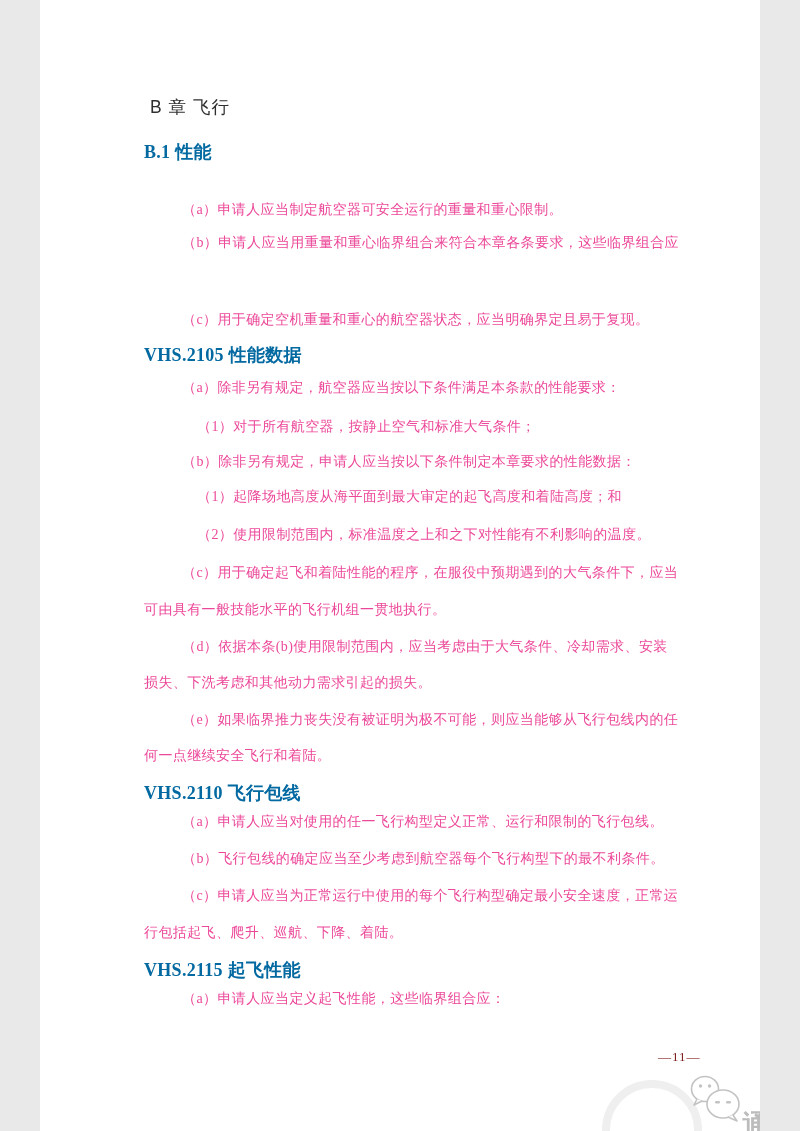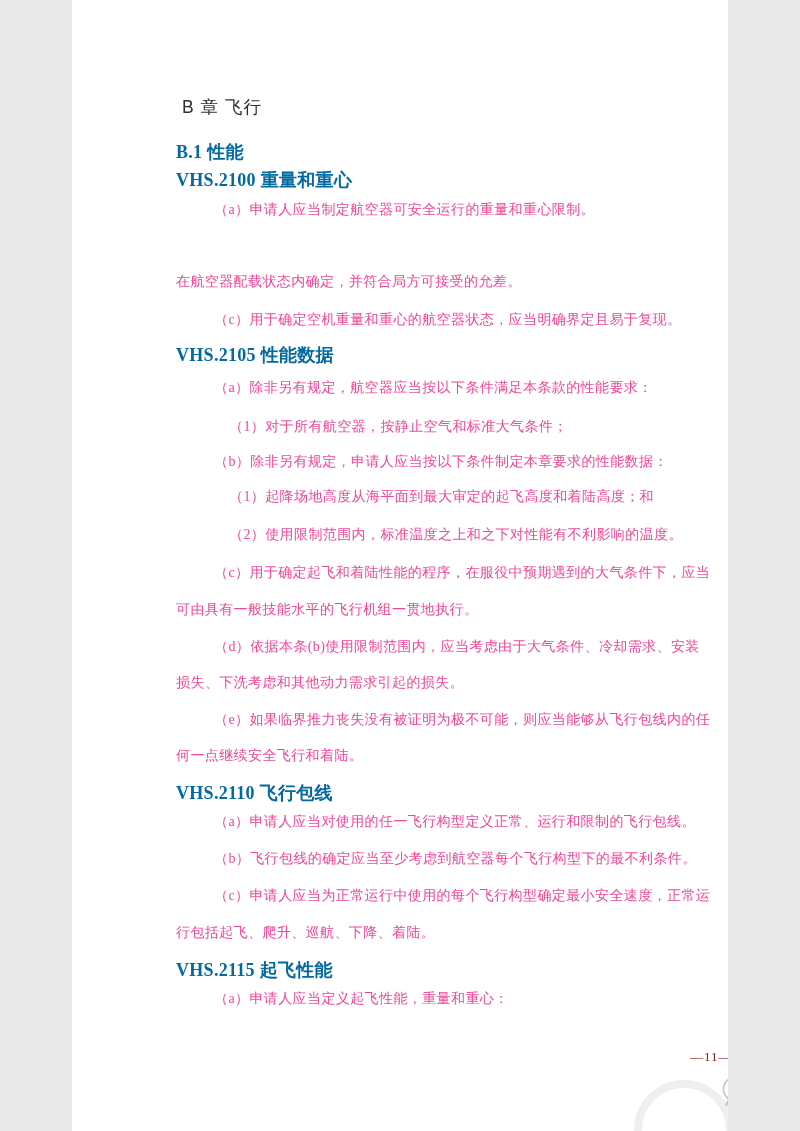--- a/index.html
+++ b/index.html
@@ -1,18 +1,18 @@
 <!DOCTYPE html>
 <html><head>
 <meta charset="utf-8">
 <style>
   html,body{margin:0;padding:0;background:#e9e9e9;}
   .page{
     position:relative;
-    width:656px;height:1131px;
+    width:720px;height:1131px;
     margin:0 auto;
     background:#ffffff;
     overflow:hidden;
     font-family:"Liberation Serif","DejaVu Serif",serif;
     color:#1f1f1f;
   }
   .ln{
     position:absolute;
     white-space:nowrap;
     font-size:14px;
@@ -69,23 +69,22 @@
   }
 </style>
 </head>
 <body>
 
 <div class="page">
 
   <div class="ln chapter" style="top:89px;left:110px">B 章 飞行</div>
 
   <div class="ln h" style="top:134px;left:104px">B.1 性能</div>
-  <div class="ln h" style="top:162px;left:104px">VHS.2100 重量和重心</div>
   <div class="ln" style="top:192px;left:142px">（a）申请人应当制定航空器可安全运行的重量和重心限制。</div>
-  <div class="ln" style="top:264px;left:104px">在航空器配载状态内确定，并符合局方可接受的允差。</div>
+  <div class="ln" style="top:225px;left:142px">（b）申请人应当用重量和重心临界组合来符合本章各条要求，这些临界组合应</div>
   <div class="ln" style="top:302px;left:142px">（c）用于确定空机重量和重心的航空器状态，应当明确界定且易于复现。</div>
 
   <div class="ln h" style="top:337px;left:104px">VHS.2105 性能数据</div>
   <div class="ln" style="top:370px;left:142px">（a）除非另有规定，航空器应当按以下条件满足本条款的性能要求：</div>
   <div class="ln" style="top:409px;left:157px">（1）对于所有航空器，按静止空气和标准大气条件；</div>
   <div class="ln" style="top:444px;left:142px">（b）除非另有规定，申请人应当按以下条件制定本章要求的性能数据：</div>
   <div class="ln" style="top:479px;left:157px">（1）起降场地高度从海平面到最大审定的起飞高度和着陆高度；和</div>
   <div class="ln" style="top:517px;left:157px">（2）使用限制范围内，标准温度之上和之下对性能有不利影响的温度。</div>
   <div class="ln" style="top:592px;left:104px">可由具有一般技能水平的飞行机组一贯地执行。</div>
   <div class="ln" style="top:555px;left:142px">（c）用于确定起飞和着陆性能的程序，在服役中预期遇到的大气条件下，应当</div>
@@ -94,21 +93,21 @@
   <div class="ln" style="top:702px;left:142px">（e）如果临界推力丧失没有被证明为极不可能，则应当能够从飞行包线内的任</div>
   <div class="ln" style="top:738px;left:104px">何一点继续安全飞行和着陆。</div>
 
   <div class="ln h" style="top:775px;left:104px">VHS.2110 飞行包线</div>
   <div class="ln" style="top:804px;left:142px">（a）申请人应当对使用的任一飞行构型定义正常、运行和限制的飞行包线。</div>
   <div class="ln" style="top:841px;left:142px">（b）飞行包线的确定应当至少考虑到航空器每个飞行构型下的最不利条件。</div>
   <div class="ln" style="top:878px;left:142px">（c）申请人应当为正常运行中使用的每个飞行构型确定最小安全速度，正常运</div>
   <div class="ln" style="top:915px;left:104px">行包括起飞、爬升、巡航、下降、着陆。</div>
 
   <div class="ln h" style="top:952px;left:104px">VHS.2115 起飞性能</div>
-  <div class="ln" style="top:981px;left:142px">（a）申请人应当定义起飞性能，重量和重心：</div>
+  <div class="ln" style="top:981px;left:142px">（a）申请人应当定义起飞性能，这些临界组合应：</div>
 
   <div class="pagenum">—11—</div>
 
   <div class="wm-ring"></div>
   <svg class="wm-icon" viewBox="0 0 56 52">
     <g fill="none" stroke="#c3c3c3" stroke-width="1.6">
       <ellipse cx="17" cy="15" rx="13.5" ry="12.5" fill="#ffffff"></ellipse>
       <path d="M9 25 L6 31 L14 27" fill="#ffffff" stroke-linejoin="round"></path>
       <ellipse cx="35" cy="30" rx="16" ry="14" fill="#ffffff"></ellipse>
       <path d="M45 41 L49 47 L40 43" fill="#ffffff" stroke-linejoin="round"></path>

